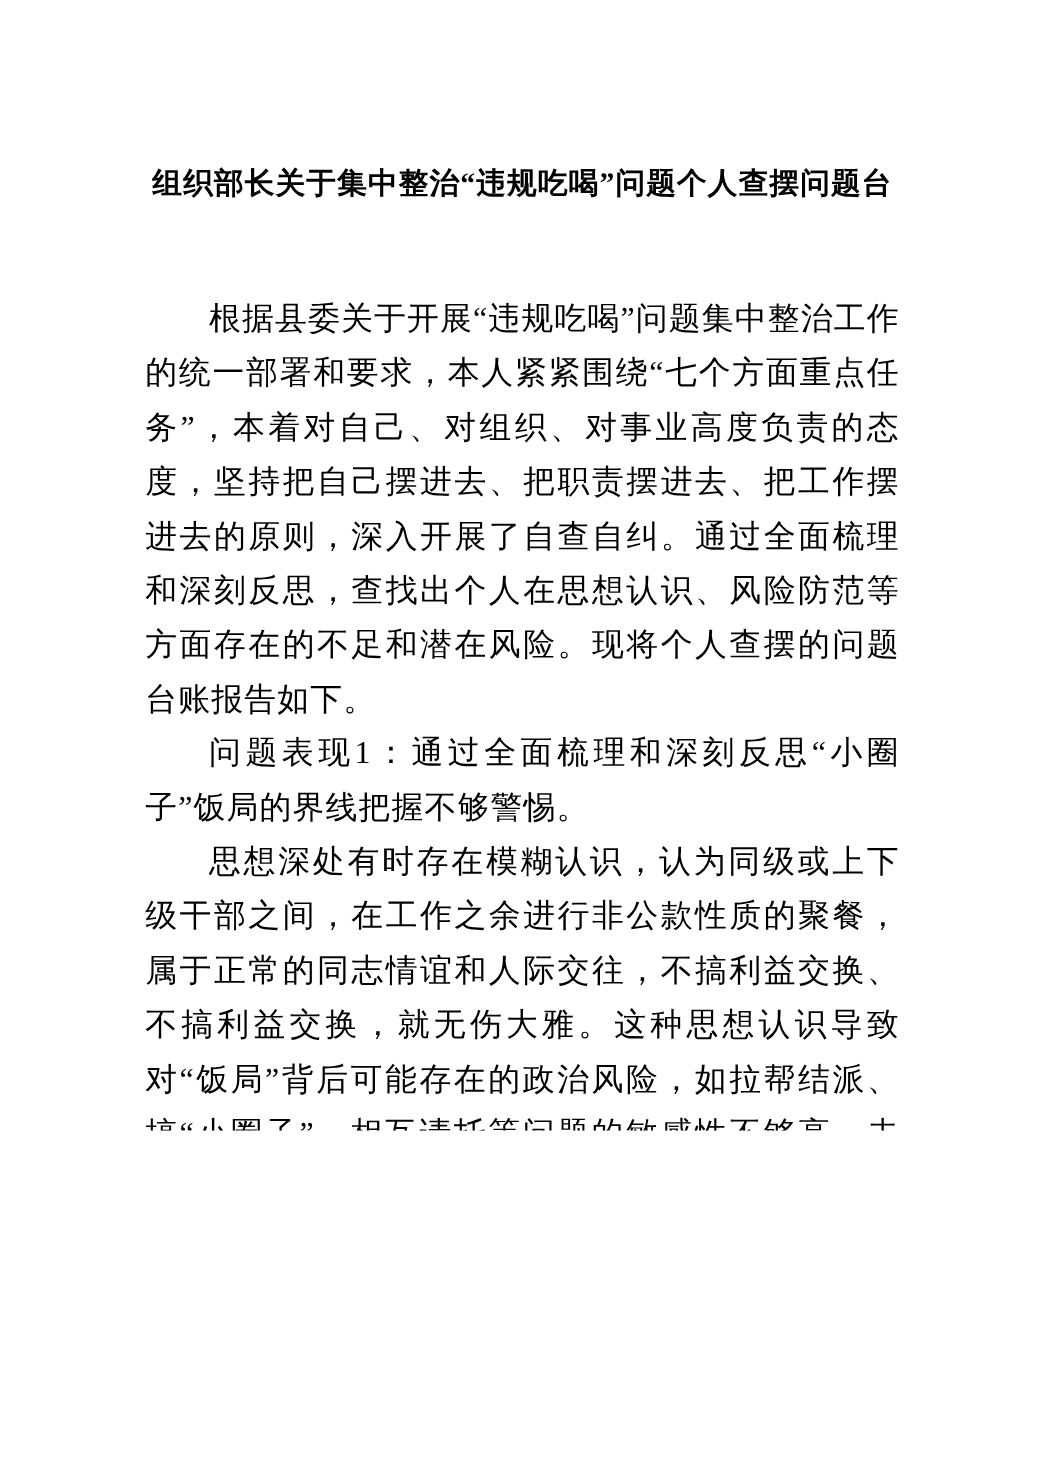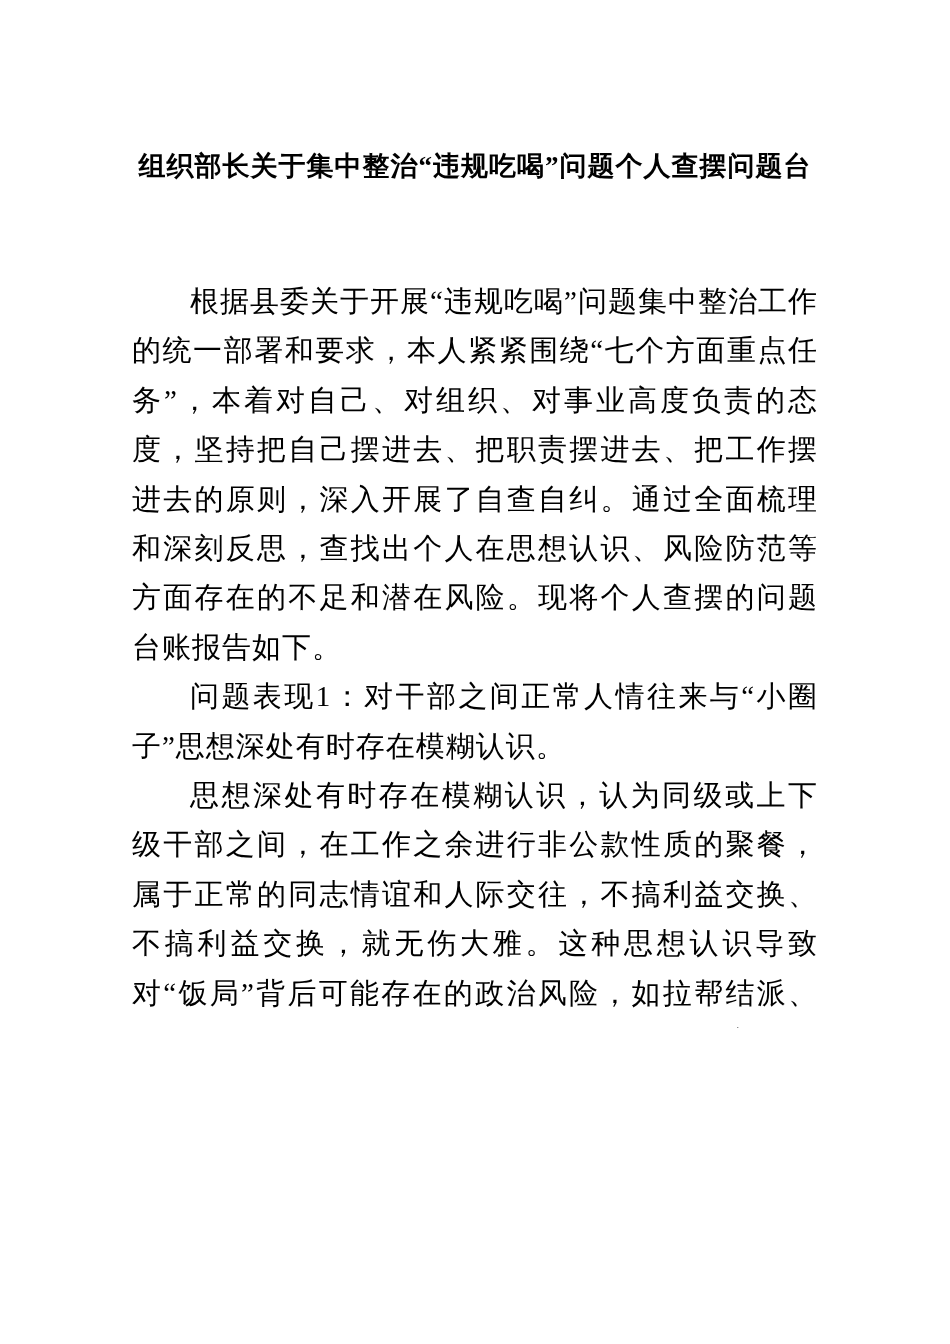--- a/index.html
+++ b/index.html
@@ -23,21 +23,21 @@
     font-size: 27px;
     font-weight: bold;
     text-align: center;
     letter-spacing: 1px;
   }
   .doc-title .title-line {
     line-height: 121px;
     white-space: nowrap;
   }
   .doc-body {
-    margin-top: 50px;
+    margin-top: 39px;
     font-size: 29px;
     line-height: 49.4px;
     letter-spacing: 1px;
     text-align: justify;
     text-justify: inter-ideograph;
     font-family: Liberation Serif, serif;
   }
   .para {
     margin: 0;
     text-indent: 2em;
@@ -47,18 +47,18 @@
 <body>
 
 <div class="page">
 
   <div class="doc-title">
     <div class="title-line">组织部长关于集中整治“违规吃喝”问题个人查摆问题台</div>
   </div>
 
   <div class="doc-body">
     <p class="para">根据县委关于开展“违规吃喝”问题集中整治工作的统一部署和要求，本人紧紧围绕“七个方面重点任务”，本着对自己、对组织、对事业高度负责的态度，坚持把自己摆进去、把职责摆进去、把工作摆进去的原则，深入开展了自查自纠。通过全面梳理和深刻反思，查找出个人在思想认识、风险防范等方面存在的不足和潜在风险。现将个人查摆的问题台账报告如下。</p>
-    <p class="para">问题表现1：对干部之间正常人情往来与“小圈子”思想深处有时存在模糊认识。</p>
+    <p class="para">问题表现1：通过全面梳理和深刻反思“小圈子”饭局的界线把握不够警惕。</p>
     <p class="para">思想深处有时存在模糊认识，认为同级或上下级干部之间，在工作之余进行非公款性质的聚餐，属于正常的同志情谊和人际交往，不搞利益交换、不搞利益交换，就无伤大雅。这种思想认识导致对“饭局”背后可能存在的政治风险，如拉帮结派、搞“小圈子”、相互请托等问题的敏感性不够高，未能做到时时警惕、处处设防。</p>
     <p class="para">具体案例：</p>
   </div>
 
 </div>
 
 </body></html>

